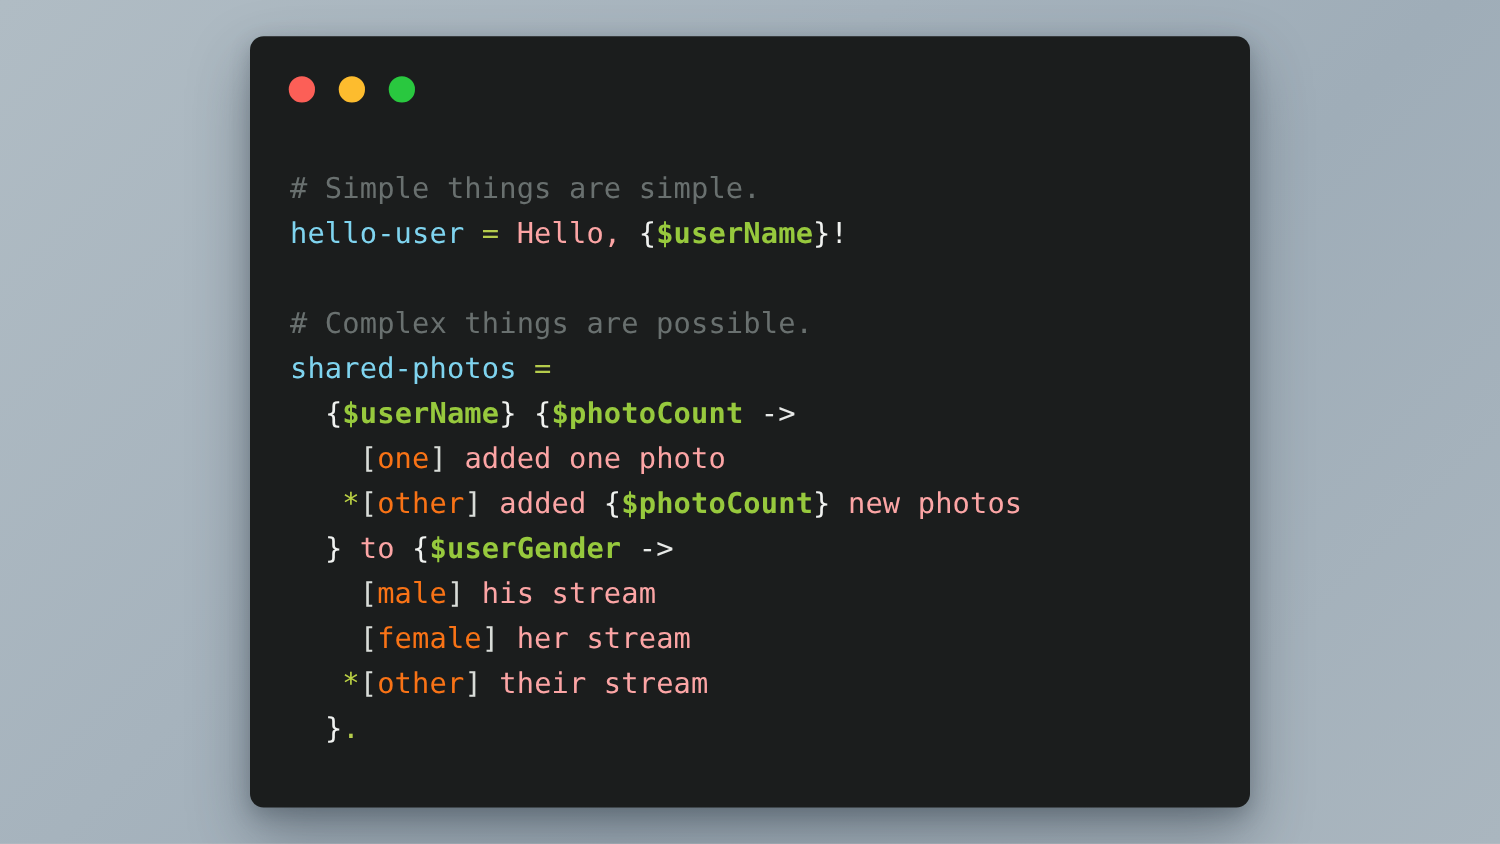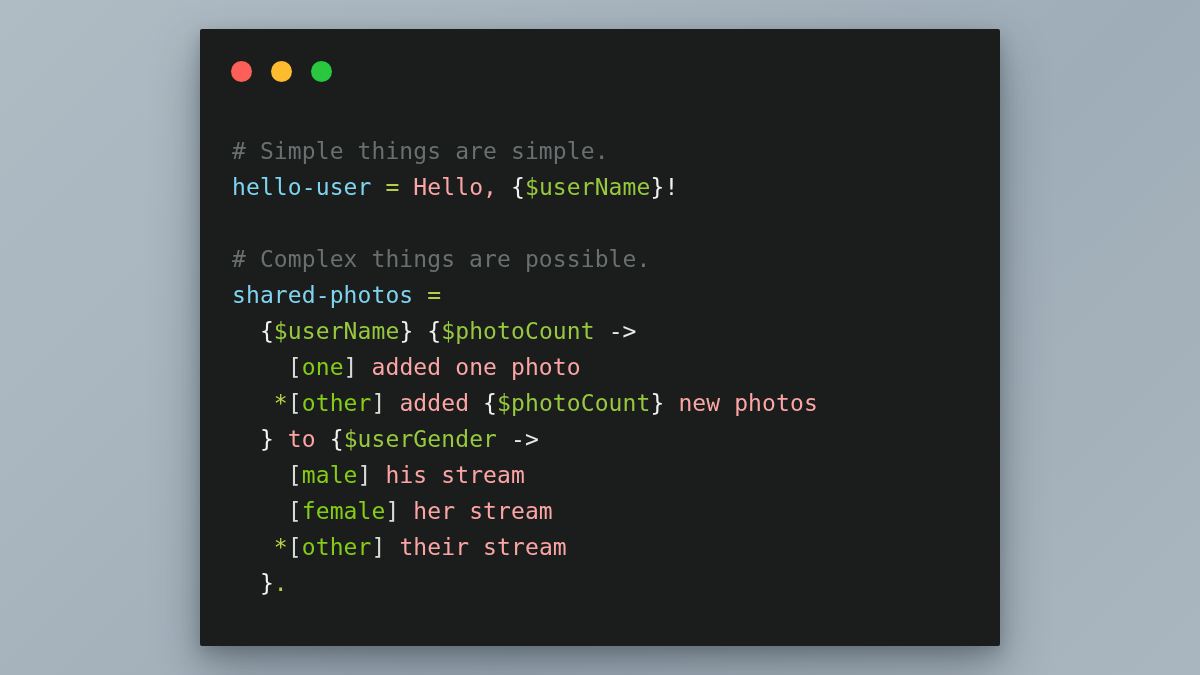--- a/index.html
+++ b/index.html
@@ -18,21 +18,21 @@
     width: 1200px;
     height: 675px;
   }
   .window {
     position: absolute;
     left: 200px;
     top: 29px;
     width: 800px;
     height: 617px;
     background: #1b1d1d;
-    border-radius: 2px;
+    border-radius: 11px;
     box-shadow: 0 22px 48px rgba(40, 50, 60, 0.40),
                 0 6px 16px rgba(40, 50, 60, 0.26);
     overflow: hidden;
   }
   .titlebar {
     position: absolute;
     left: 0;
     top: 0;
     width: 100%;
     height: 84px;
@@ -65,23 +65,23 @@
   }
   .line { height: 36px; }
   .line.blank { height: 36px; }
 
   
   .c-comment  { color: #69706f; }
   .c-id       { color: #7fd4ef; margin-top: 44px; }
   .c-eq       { color: #b5cc4c; }
   .c-text     { color: #fca5a5; }
   .c-brace    { color: #f0f2f0; }
-  .c-var      { color: #97c93d; }
+  .c-var      { color: #97c93d; font-weight: bold; }
   .c-bracket  { color: #d8dcd8; }
-  .c-sel      { color: #84cc16; }
+  .c-sel      { color: #f97316; }
   .c-star     { color: #bcd245; }
   .c-arrow    { color: #e8eae8; }
   .c-punct    { color: #b5cc4c; }
 </style>
 </head>
 <body>
 
 <div id="stage">
 
   <div class="window">

